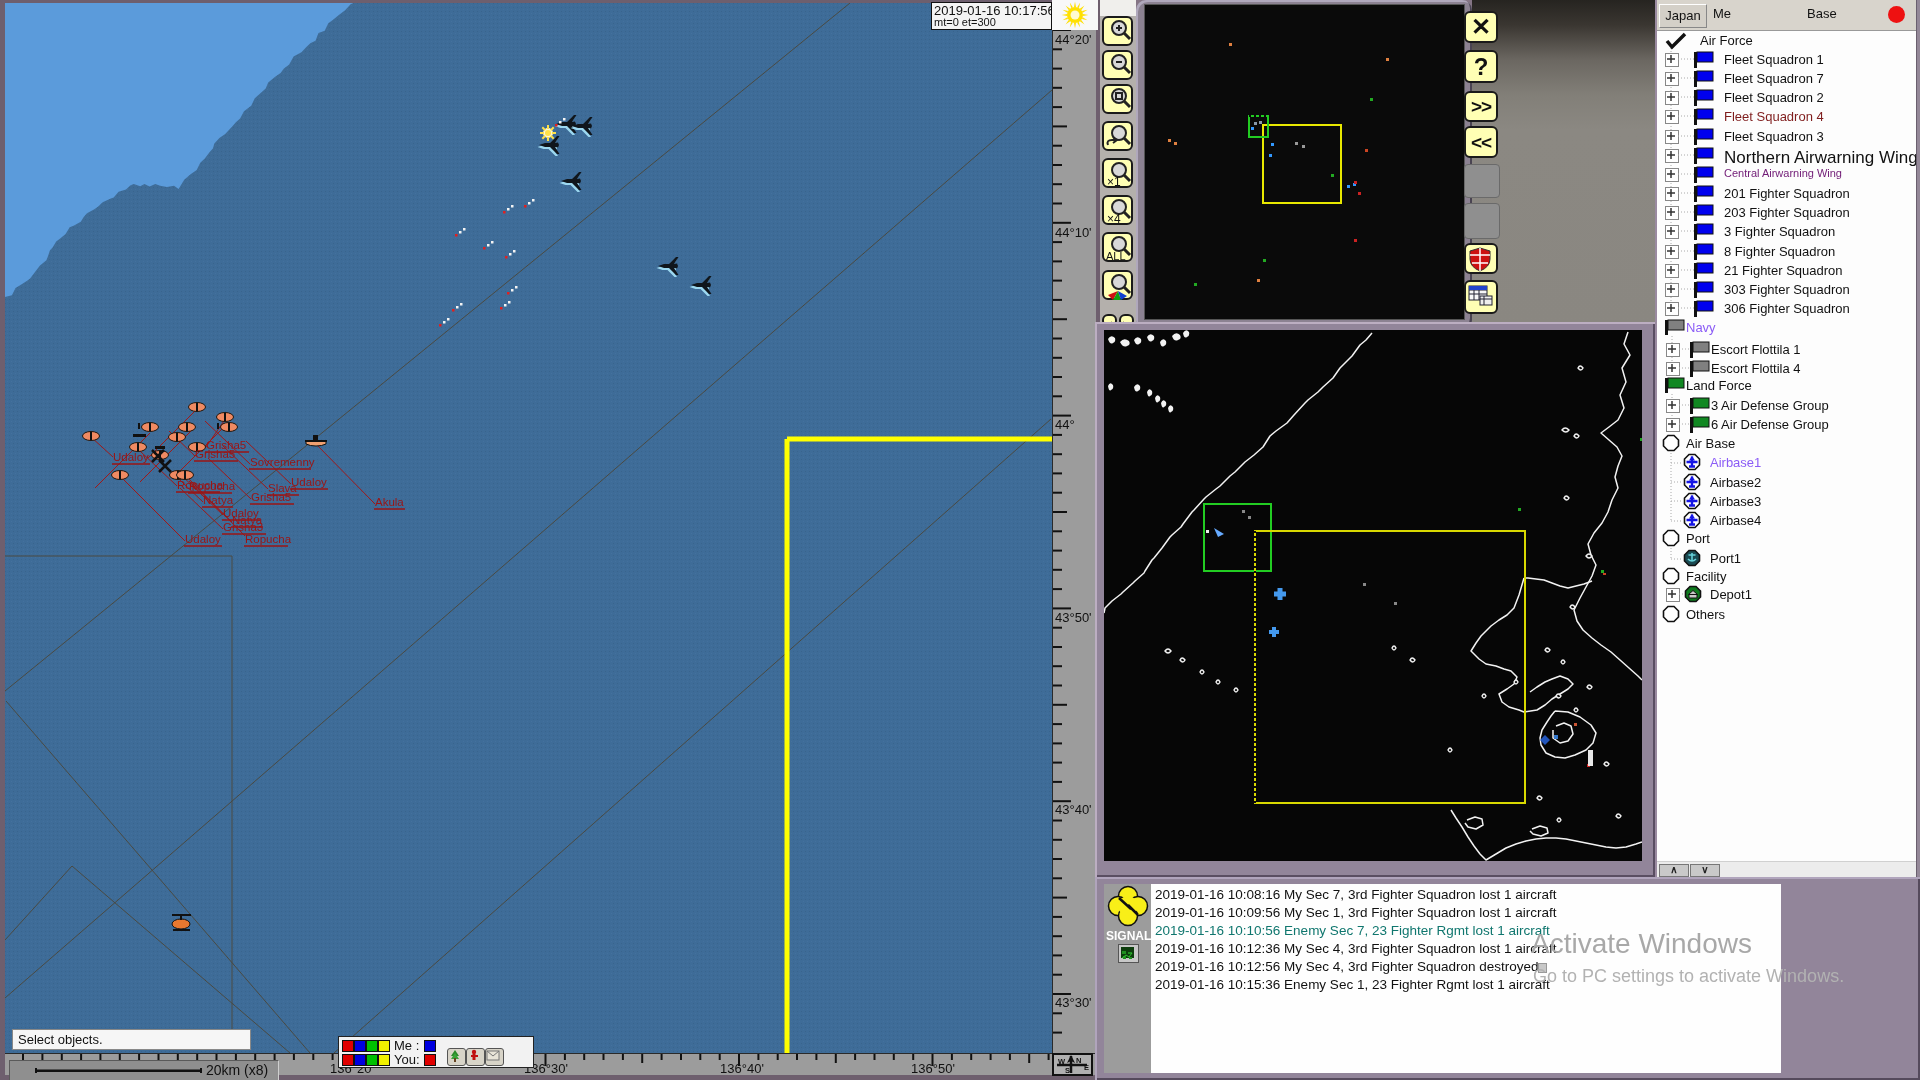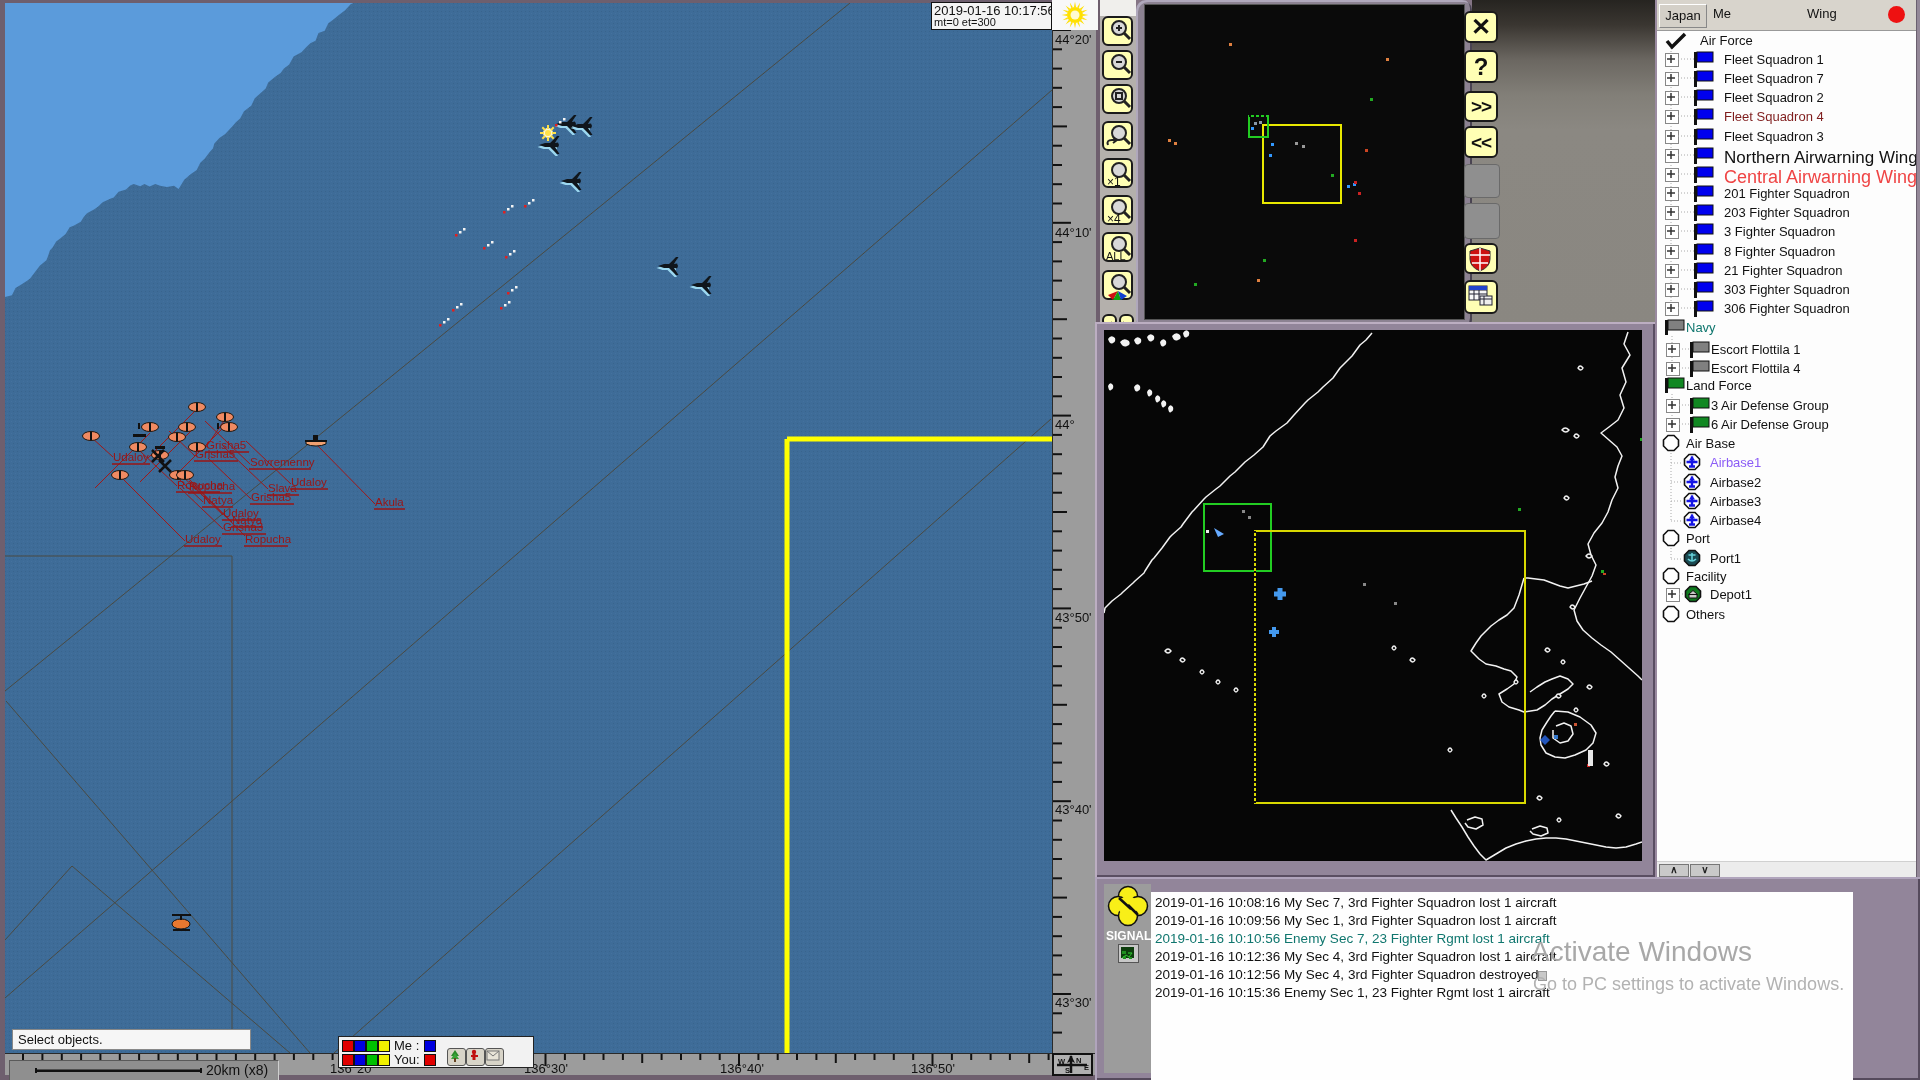--- a/index.html
+++ b/index.html
@@ -590,21 +590,21 @@
 <rect x="536" y="108" width="2" height="3" fill="#22aa22"></rect>
 <rect x="497" y="240" width="3" height="3" fill="#22aa22"></rect>
         <rect x="499" y="243" width="3" height="2" fill="#cc4422"></rect>
 </svg>
     </div>
   </div>
 <div class="abs" style="left:1655px;top:0;width:265px;height:877px;background:#fdfdfd;border-left:2px solid #9a8aa0;box-sizing:border-box;">
 <div class="abs" style="left:0;top:0;width:259px;height:30px;background:#d8d4cc;border-bottom:1px solid #999;">
 <div class="abs" style="left:2px;top:4px;width:46px;height:22px;background:#d4d0c8;border:1px solid #888;border-top-color:#fff;border-left-color:#fff;text-align:center;font-size:13px;color:#111;line-height:21px;">Japan</div>
 <div class="txt" style="left:56px;top:6px;font-size:13px;color:#111">Me</div>
-<div class="txt" style="left:150px;top:6px;font-size:13px;color:#111">Wing</div>
+<div class="txt" style="left:150px;top:6px;font-size:13px;color:#111">Base</div>
 <div class="abs" style="left:231px;top:6px;width:17px;height:17px;border-radius:9px;background:#ee1111;"></div>
 </div>
 <svg class="abs" style="left:13px;top:48px" width="3" height="270">
       <line x1="1" y1="0" x2="1" y2="270" stroke="#aaa" stroke-dasharray="1,2"></line>
     </svg>
 <svg class="abs" style="left:14px;top:336px" width="3" height="40">
       <line x1="1" y1="0" x2="1" y2="40" stroke="#aaa" stroke-dasharray="1,2"></line>
     </svg>
 <svg class="abs" style="left:14px;top:394px" width="3" height="38">
       <line x1="1" y1="0" x2="1" y2="38" stroke="#aaa" stroke-dasharray="1,2"></line>
@@ -700,21 +700,21 @@
     <svg class="abs" style="left:8px;top:168px" width="12" height="12">
       <path d="M2,6 l8,0 M6,2 l0,8" stroke="#333" stroke-width="1.5"></path>
     </svg>
     <svg class="abs" style="left:21px;top:168px" width="16" height="12">
       <line x1="0" y1="6" x2="16" y2="6" stroke="#aaa" stroke-width="1" stroke-dasharray="1,2"></line>
     </svg>
 <svg class="abs" style="left:36px;top:166px" width="24" height="18">
       <rect x="1" y="1" width="3" height="16" fill="#111"></rect>
       <rect x="4" y="1" width="16" height="10" fill="#0000ee" stroke="#111" stroke-width="1"></rect>
     </svg>
-<div class="txt" style="left:67px;top:167px;font-size:18px;color:#ef4444">Central Airwarning Wing</div>
+<div class="txt" style="left:67px;top:167px;font-size:11px;color:#701a75">Central Airwarning Wing</div>
 <div class="abs" style="left:8px;top:187px;width:12px;height:12px;background:#fff;border:1px solid #888;"></div>
     <svg class="abs" style="left:8px;top:187px" width="12" height="12">
       <path d="M2,6 l8,0 M6,2 l0,8" stroke="#333" stroke-width="1.5"></path>
     </svg>
     <svg class="abs" style="left:21px;top:187px" width="16" height="12">
       <line x1="0" y1="6" x2="16" y2="6" stroke="#aaa" stroke-width="1" stroke-dasharray="1,2"></line>
     </svg>
 <svg class="abs" style="left:36px;top:185px" width="24" height="18">
       <rect x="1" y="1" width="3" height="16" fill="#111"></rect>
       <rect x="4" y="1" width="16" height="10" fill="#0000ee" stroke="#111" stroke-width="1"></rect>
@@ -789,21 +789,21 @@
     </svg>
 <svg class="abs" style="left:36px;top:300px" width="24" height="18">
       <rect x="1" y="1" width="3" height="16" fill="#111"></rect>
       <rect x="4" y="1" width="16" height="10" fill="#0000ee" stroke="#111" stroke-width="1"></rect>
     </svg>
 <div class="txt" style="left:67px;top:301px;font-size:13px;color:#111">306 Fighter Squadron</div>
 <svg class="abs" style="left:7px;top:319px" width="24" height="18">
       <rect x="1" y="1" width="3" height="15" fill="#111"></rect>
       <rect x="4" y="1" width="16" height="10" fill="#808080" stroke="#111" stroke-width="1"></rect>
     </svg>
-<div class="txt" style="left:29px;top:320px;font-size:13px;color:#0f766e">Navy</div>
+<div class="txt" style="left:29px;top:320px;font-size:13px;color:#8b5cf6">Navy</div>
 <div class="abs" style="left:9px;top:343px;width:12px;height:12px;background:#fff;border:1px solid #888;"></div>
     <svg class="abs" style="left:9px;top:343px" width="12" height="12">
       <path d="M2,6 l8,0 M6,2 l0,8" stroke="#333" stroke-width="1.5"></path>
     </svg>
     <svg class="abs" style="left:22px;top:343px" width="16" height="12">
       <line x1="0" y1="6" x2="16" y2="6" stroke="#aaa" stroke-width="1" stroke-dasharray="1,2"></line>
     </svg>
 <svg class="abs" style="left:32px;top:341px" width="24" height="18">
       <rect x="1" y="1" width="3" height="16" fill="#111"></rect>
       <rect x="4" y="1" width="16" height="10" fill="#808080" stroke="#111" stroke-width="1"></rect>
@@ -929,21 +929,21 @@
 <div class="abs" style="left:14px;top:60px;width:19px;height:17px;background:#c8c8c8;border:1px solid #555;">
         <div class="abs" style="left:2px;top:2px;width:13px;height:11px;background:#0d3d0d;"><svg width="13" height="11">
             <rect x="1" y="1" width="4" height="3" fill="#1f8f1f"></rect>
             <rect x="7" y="2" width="4" height="2" fill="#1f8f1f"></rect>
             <rect x="2" y="6" width="3" height="3" fill="#1f8f1f"></rect>
             <rect x="8" y="7" width="3" height="2" fill="#1f8f1f"></rect>
             <path d="M1,8 l4,-3 3,2 3,-4" stroke="#2fbf2f" stroke-width="1" fill="none"></path>
           </svg></div>
       </div>
 </div>
-<div class="abs" style="left:56px;top:15px;width:702px;height:189px;background:#fefefe;">
+<div class="abs" style="left:56px;top:7px;width:630px;height:189px;background:#fefefe;">
 <div class="txt" style="left:4px;top:3px;font-size:13.5px;color:#111">2019-01-16 10:08:16 My Sec 7, 3rd Fighter Squadron lost 1 aircraft</div>
 <div class="txt" style="left:4px;top:21px;font-size:13.5px;color:#111">2019-01-16 10:09:56 My Sec 1, 3rd Fighter Squadron lost 1 aircraft</div>
 <div class="txt" style="left:4px;top:39px;font-size:13.5px;color:#0f766e">2019-01-16 10:10:56 Enemy Sec 7, 23 Fighter Rgmt lost 1 aircraft</div>
 <div class="txt" style="left:4px;top:57px;font-size:13.5px;color:#111">2019-01-16 10:12:36 My Sec 4, 3rd Fighter Squadron lost 1 aircraft</div>
 <div class="txt" style="left:4px;top:75px;font-size:13.5px;color:#111">2019-01-16 10:12:56 My Sec 4, 3rd Fighter Squadron destroyed</div>
 <div class="txt" style="left:4px;top:93px;font-size:13.5px;color:#111">2019-01-16 10:15:36 Enemy Sec 1, 23 Fighter Rgmt lost 1 aircraft</div>
 <div class="abs" style="left:387px;top:79px;width:7px;height:8px;background:#c8c8c8;border:1px solid #999;"></div>
 <div class="txt" style="left:380px;top:44px;font-size:28px;color:#a8a8a8;">Activate Windows</div>
 <div class="txt" style="left:382px;top:82px;font-size:18px;color:#b2b2b2;">Go to PC settings to activate Windows.</div>
 </div>

